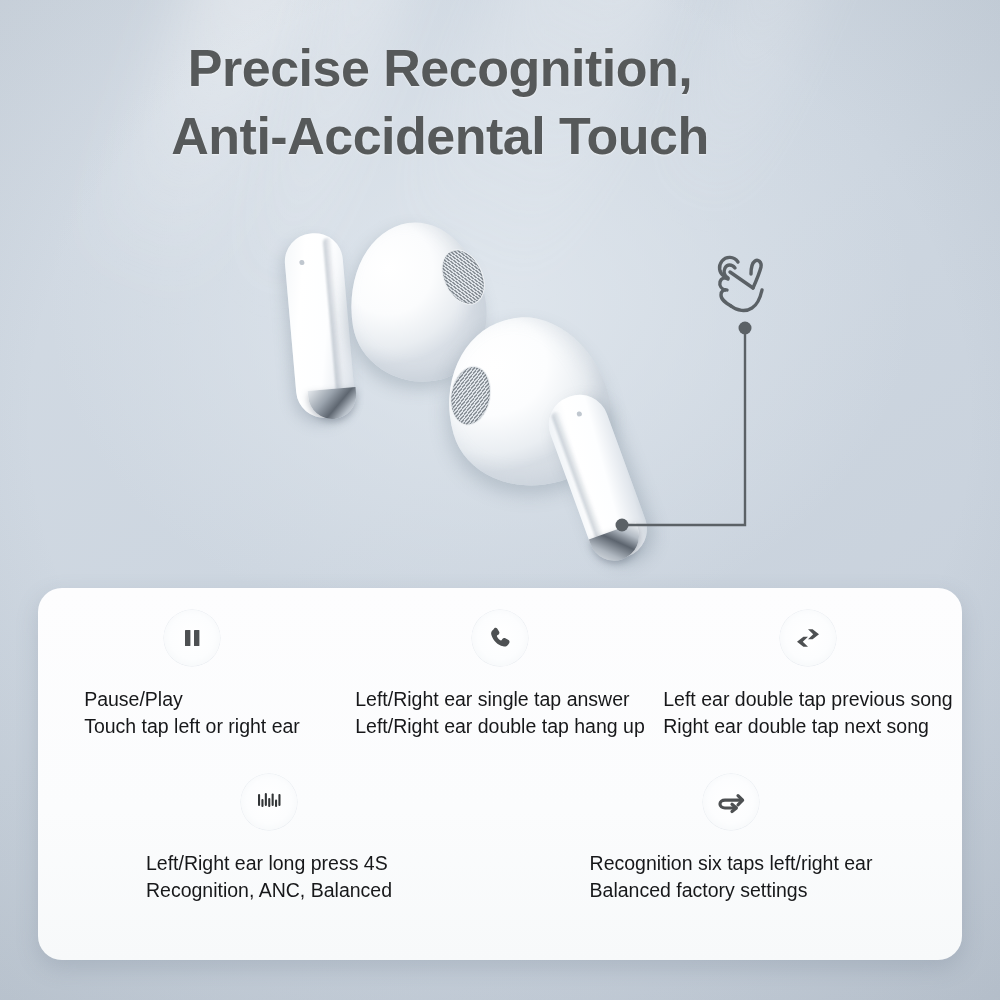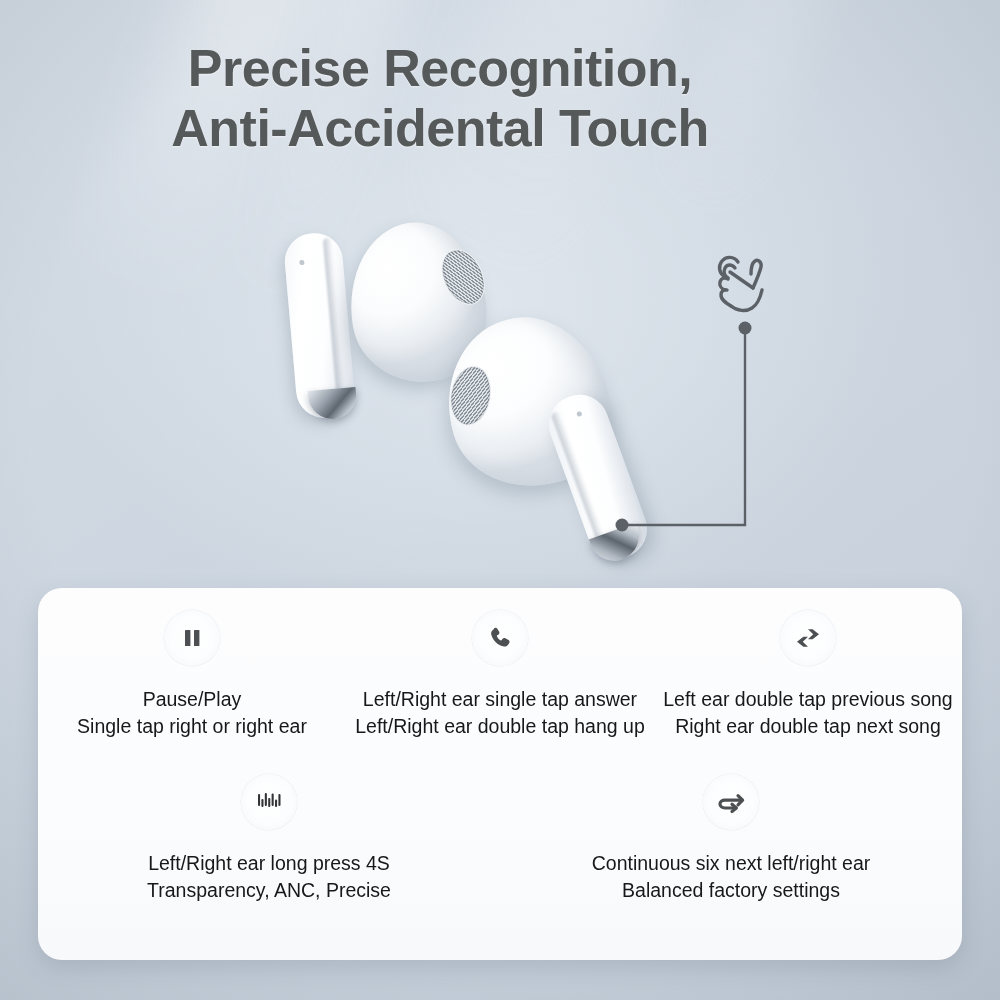--- a/index.html
+++ b/index.html
@@ -39,21 +39,21 @@
   #headline {
     position:absolute; top:38px; left:0; width:880px;
     text-align:center;
     color:#56595a;
     font-size:52px;
     font-weight:bold;
     line-height:1.16;
     letter-spacing:-0.5px;
     text-shadow:0 1px 2px rgba(255,255,255,.55);
   }
-  #headline .l2 { display:block; }
+  #headline .l2 { display:block;margin-top:8px; }
 
   
   #buds { position:absolute; left:280px; top:205px; width:440px; height:370px; }
 
   .bud { position:absolute; }
 
   
   .bud-a { left:10px; top:10px; width:250px; height:200px; transform:rotate(-9deg); }
   .bud-a .dome {
     position:absolute; left:62px; top:8px; width:135px; height:160px;
@@ -161,21 +161,20 @@
 
   .icon-circle {
     width:56px; height:56px; border-radius:50%;
     background:radial-gradient(circle at 50% 48%, #ffffff 0%, #fcfdfe 55%, #f1f4f6 100%);
     display:flex; align-items:center; justify-content:center;
     box-shadow:0 0 0 .5px rgba(228,233,238,.9);
   }
 
   .cell .caption {
     margin-top:20px;
-    text-align:center;
     color:#17181a;
     font-size:19.5px;
     line-height:1.38;
     white-space:nowrap;
   }
   .caption .line2 { display:block; }
 
   .ico { display:block; }
 </style>
 </head>
@@ -243,21 +242,21 @@
 
     <div class="cell">
       <span class="icon-circle">
         <svg class="ico" width="26" height="26" viewBox="0 0 26 26">
           <rect x="6" y="5" width="5.4" height="16" rx="0.6" fill="#4d5052"></rect>
           <rect x="15" y="5" width="5.4" height="16" rx="0.6" fill="#4d5052"></rect>
         </svg>
       </span>
       <div class="caption">
         <span>Pause/Play</span>
-        <span class="line2">Single tap right or right ear</span>
+        <span class="line2">Touch tap left or right ear</span>
       </div>
     </div>
 
     <div class="cell">
       <span class="icon-circle">
         <svg class="ico" width="27" height="27" viewBox="0 0 24 24">
           <path d="M6.7 2.6c.9-.5 2 -.2 2.5.7l1.6 2.8c.5.9.2 2-.7 2.5l-1 .6c-.3.2-.4.5-.3.8.6 1.6 1.9 3 3.5 3.7.3.1.6 0 .8-.3l.6-.9c.5-.9 1.7-1.2 2.6-.7l2.8 1.6c.9.5 1.2 1.6.7 2.5l-.9 1.5c-.9 1.6-2.9 2.2-4.6 1.5C9.4 17.8 5.5 13.9 3.9 8.9 3.3 7.2 3.9 5.2 5.5 4.3z" fill="#4d5052"></path>
         </svg>
       </span>
       <div class="caption">
@@ -289,32 +288,32 @@
           <rect x="6.4" y="10" width="2.1" height="8" rx="1" fill="#323537"></rect>
           <rect x="9.8" y="4" width="2.1" height="13" rx="1" fill="#323537"></rect>
           <rect x="13.2" y="9" width="2.1" height="9" rx="1" fill="#323537"></rect>
           <rect x="16.6" y="4.5" width="2.1" height="12.5" rx="1" fill="#323537"></rect>
           <rect x="20" y="10.5" width="2.1" height="7.5" rx="1" fill="#323537"></rect>
           <rect x="23.4" y="5" width="2.1" height="12" rx="1" fill="#323537"></rect>
         </svg>
       </span>
       <div class="caption">
         <span>Left/Right ear long press 4S</span>
-        <span class="line2">Transparency, ANC, Precise</span>
+        <span class="line2">Recognition, ANC, Balanced</span>
       </div>
     </div>
 
 
     <div class="cell">
       <span class="icon-circle">
         <svg class="ico" width="30" height="26" viewBox="0 0 30 26">
           <path d="M22 6.6 L26.6 11.2 L22 15.8" stroke="#4d5052" stroke-width="3.2" fill="none" stroke-linecap="round" stroke-linejoin="round"></path>
           <path d="M26 11.2 H9 C6 11.2 4 12.9 4 15.1 C4 17.3 6 19 9 19 H19" stroke="#4d5052" stroke-width="3.2" fill="none" stroke-linecap="round" stroke-linejoin="round"></path>
           <path d="M16 15.2 L20.4 19 L16 22.6" stroke="#4d5052" stroke-width="3.2" fill="none" stroke-linecap="round" stroke-linejoin="round"></path>
         </svg>
       </span>
       <div class="caption">
-        <span>Continuous six next left/right ear</span>
+        <span>Recognition six taps left/right ear</span>
         <span class="line2">Balanced factory settings</span>
       </div>
     </div>
   </div>
 </div>
 
 </body></html>

